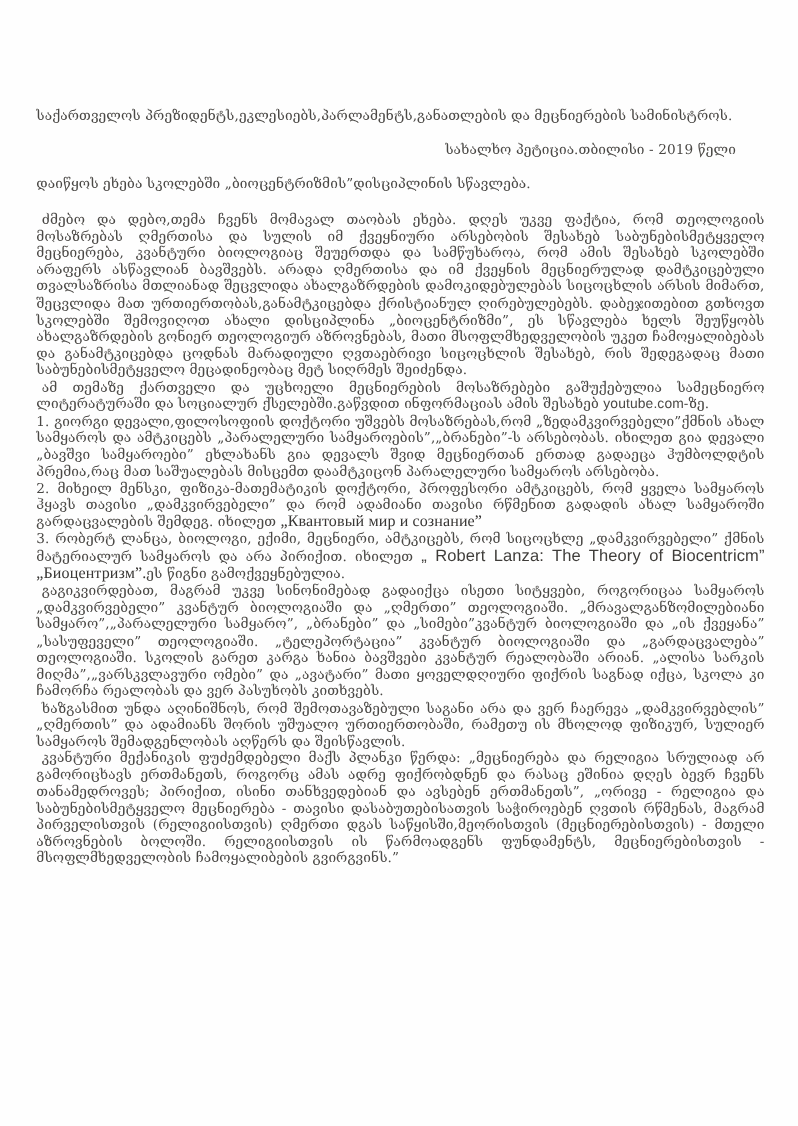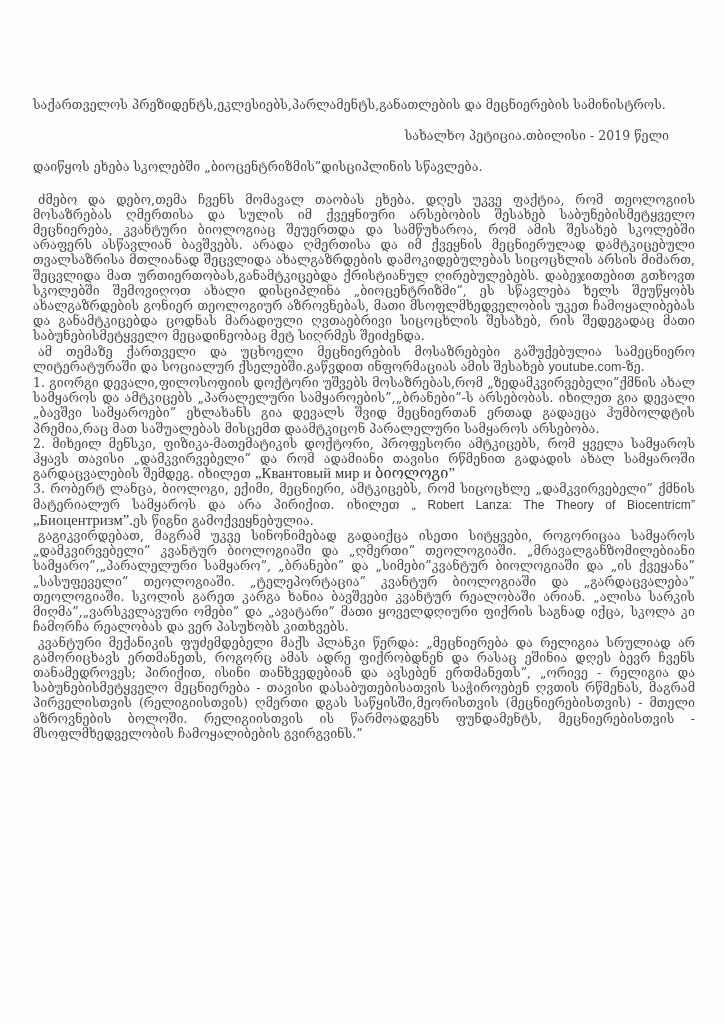--- a/index.html
+++ b/index.html
@@ -37,21 +37,21 @@
     letter-spacing:0.1px;
   }
   .body-text p.indent{text-indent:5px;}
   .latin{
     font-family:"Liberation Sans","DejaVu Sans",sans-serif;
     font-size:12.6px;
     margin-top:43px;
   }
   .latin-title{
     font-family:"Liberation Sans","DejaVu Sans",sans-serif;
-    font-size:12px;
+    font-size:15px;
     color:#3f3d3a;
   }
   .russian-title{
     font-family:"Liberation Serif","DejaVu Serif",serif;
     font-size:14.6px;
     color:#383634;
   }
 </style>
 </head>
 <body>
@@ -68,24 +68,25 @@
   <div class="doc-line subject">დაიწყოს ეხება სკოლებში „ბიოცენტრიზმის”დისციპლინის სწავლება.</div>
 
   <div class="body-text">
 
     <p class="indent">ძმებო და დებო,თემა ჩვენს მომავალ თაობას ეხება. დღეს უკვე ფაქტია, რომ თეოლოგიის მოსაზრებას ღმერთისა და სულის იმ ქვეყნიური არსებობის შესახებ საბუნებისმეტყველო მეცნიერება, კვანტური ბიოლოგიაც შეუერთდა და სამწუხაროა, რომ ამის შესახებ სკოლებში არაფერს ასწავლიან ბავშვებს. არადა ღმერთისა და იმ ქვეყნის მეცნიერულად დამტკიცებული თვალსაზრისა მთლიანად შეცვლიდა ახალგაზრდების დამოკიდებულებას სიცოცხლის არსის მიმართ, შეცვლიდა მათ ურთიერთობას,განამტკიცებდა ქრისტიანულ ღირებულებებს. დაბეჯითებით გთხოვთ სკოლებში შემოვიღოთ ახალი დისციპლინა „ბიოცენტრიზმი”, ეს სწავლება ხელს შეუწყობს ახალგაზრდების გონიერ თეოლოგიურ აზროვნებას, მათი მსოფლმხედველობის უკეთ ჩამოყალიბებას და განამტკიცებდა ცოდნას მარადიული ღვთაებრივი სიცოცხლის შესახებ, რის შედეგადაც მათი საბუნებისმეტყველო მეცადინეობაც მეტ სიღრმეს შეიძენდა.</p>
 
     <p class="indent"><span>ამ თემაზე ქართველი და უცხოელი მეცნიერების მოსაზრებები გაშუქებულია სამეცნიერო ლიტერატურაში და სოციალურ ქსელებში.გაწვდით ინფორმაციას ამის შესახებ </span><span class="latin">youtube.com</span><span>-ზე.</span></p>
 
     <p>1. გიორგი დევალი,ფილოსოფიის დოქტორი უშვებს მოსაზრებას,რომ „ზედამკვირვებელი”ქმნის ახალ სამყაროს და ამტკიცებს „პარალელური სამყაროების”,„ბრანები”-ს არსებობას. იხილეთ გია დევალი „ბავშვი სამყაროები” ეხლახანს გია დევალს შვიდ მეცნიერთან ერთად  გადაეცა ჰუმბოლდტის პრემია,რაც მათ საშუალებას მისცემთ დაამტკიცონ პარალელური სამყაროს არსებობა.</p>
 
-    <p><span>2. მიხეილ მენსკი, ფიზიკა-მათემატიკის დოქტორი, პროფესორი ამტკიცებს, რომ ყველა სამყაროს ჰყავს თავისი „დამკვირვებელი” და რომ ადამიანი თავისი რწმენით გადადის ახალ სამყაროში გარდაცვალების შემდეგ. იხილეთ </span><span class="russian-title">„Квантовый мир и ბიოლოგი”</span></p>
+    <p><span>2. მიხეილ მენსკი, ფიზიკა-მათემატიკის დოქტორი, პროფესორი ამტკიცებს, რომ ყველა სამყაროს ჰყავს თავისი „დამკვირვებელი” და რომ ადამიანი თავისი რწმენით გადადის ახალ სამყაროში გარდაცვალების შემდეგ. იხილეთ </span><span class="russian-title">„Квантовый мир и сознание”</span></p>
 
     <p><span>3. რობერტ ლანცა, ბიოლოგი, ექიმი, მეცნიერი, ამტკიცებს, რომ სიცოცხლე „დამკვირვებელი” ქმნის მატერიალურ სამყაროს და არა პირიქით. იხილეთ </span><span class="latin-title">„ Robert Lanza:  The Theory of Biocentricm” </span><span class="russian-title">„Биоцентризм”.</span><span>ეს წიგნი  გამოქვეყნებულია.</span></p>
 
     <p class="indent">გაგიკვირდებათ, მაგრამ უკვე სინონიმებად გადაიქცა ისეთი სიტყვები, როგორიცაა სამყაროს „დამკვირვებელი” კვანტურ ბიოლოგიაში და „ღმერთი” თეოლოგიაში. „მრავალგანზომილებიანი სამყარო”,„პარალელური სამყარო”, „ბრანები” და „სიმები”კვანტურ ბიოლოგიაში და „ის ქვეყანა” „სასუფეველი” თეოლოგიაში. „ტელეპორტაცია” კვანტურ ბიოლოგიაში და „გარდაცვალება” თეოლოგიაში. სკოლის გარეთ კარგა ხანია ბავშვები კვანტურ რეალობაში არიან. „ალისა სარკის მიღმა”,„ვარსკვლავური ომები” და „ავატარი” მათი ყოველდღიური ფიქრის საგნად იქცა, სკოლა კი ჩამორჩა რეალობას და ვერ პასუხობს კითხვებს.</p>
 
+    <p class="indent">ხაზგასმით უნდა აღინიშნოს, რომ შემოთავაზებული საგანი არა და ვერ ჩაერევა „დამკვირვებლის” „ღმერთის” და ადამიანს  შორის უშუალო ურთიერთობაში, რამეთუ ის მხოლოდ  ფიზიკურ, სულიერ სამყაროს შემადგენლობას აღწერს და შეისწავლის.</p>
 
     <p class="indent">კვანტური მექანიკის ფუძემდებელი მაქს პლანკი წერდა: „მეცნიერება და რელიგია სრულიად არ გამორიცხავს ერთმანეთს, როგორც ამას ადრე ფიქრობდნენ და რასაც ეშინია დღეს ბევრ ჩვენს თანამედროვეს; პირიქით, ისინი თანხვედებიან და ავსებენ ერთმანეთს”, „ორივე - რელიგია და საბუნებისმეტყველო მეცნიერება - თავისი დასაბუთებისათვის საჭიროებენ ღვთის რწმენას, მაგრამ პირველისთვის (რელიგიისთვის) ღმერთი დგას საწყისში,მეორისთვის (მეცნიერებისთვის) - მთელი აზროვნების ბოლოში. რელიგიისთვის ის წარმოადგენს  ფუნდამენტს, მეცნიერებისთვის - მსოფლმხედველობის ჩამოყალიბების გვირგვინს.”</p>
 
 
   </div>
 </div>
 
 </body></html>

